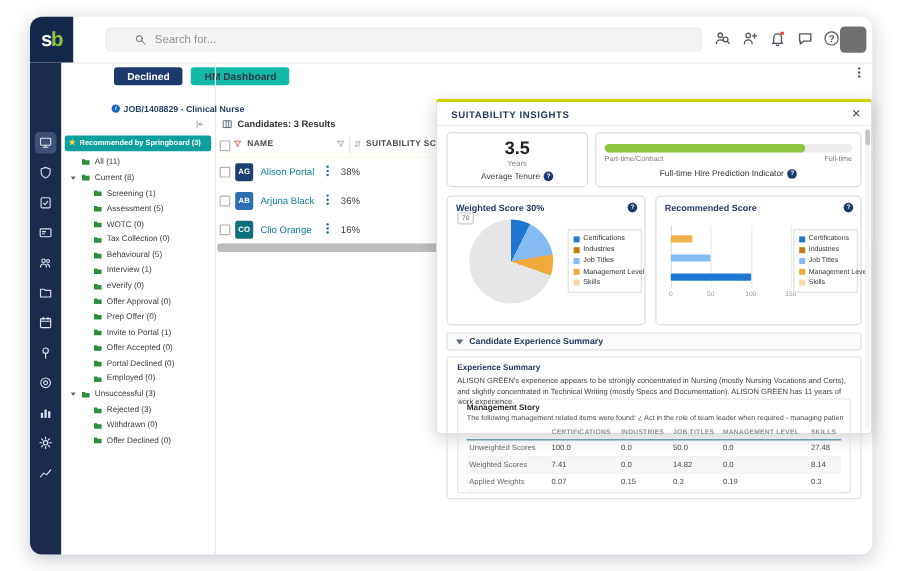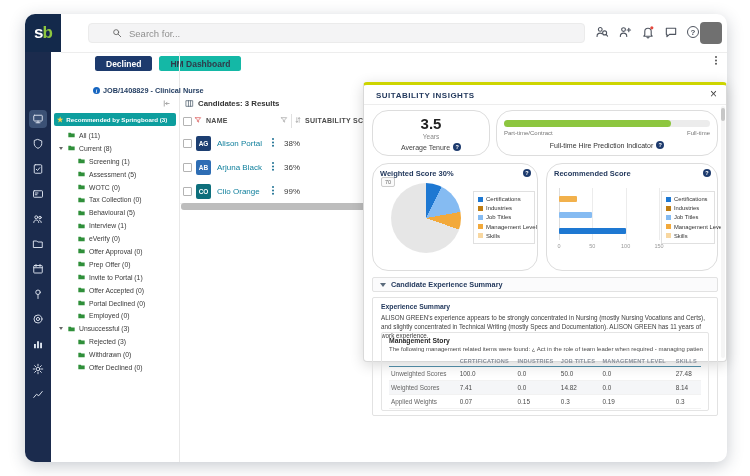--- a/index.html
+++ b/index.html
@@ -78,21 +78,21 @@
   .scrollbar-h .thumb{position:absolute;left:0;top:0;height:7px;width:68%;background:#bdbdbd;border-radius:3px;}
   
   .panel{position:absolute;left:338px;top:68px;width:364px;height:280px;background:#fff;border:1px solid #d9d9d9;
          border-top:3px solid #cdd500;border-radius:4px;box-shadow:0 3px 14px rgba(0,0,0,.16);z-index:5;box-sizing:border-box;}
   .panel-title{position:absolute;left:12px;top:6px;font-size:8px;font-weight:bold;color:#23395d;letter-spacing:.5px;}
   .panel-close{position:absolute;right:9px;top:2px;font-size:12px;color:#444;}
   .panel-close::after{content:"×"}
   .panel-divider{position:absolute;left:0;top:19px;right:0;border-top:1px solid #ededed;}
   .vscroll{position:absolute;right:1px;top:21px;bottom:3px;width:4px;background:#f5f5f5;border-radius:2px;}
   .vscroll .thumb{position:absolute;left:0;top:2px;width:4px;height:13px;background:#c7c7c7;border-radius:2px;}
-  .card{position:absolute;border:1px solid #ddd;border-radius:16px;background:#fff;box-sizing:border-box;}
+  .card{position:absolute;border:1px solid #ddd;border-radius:4px;background:#fff;box-sizing:border-box;}
   #tenure-card{left:8px;top:25px;width:118px;height:46px;text-align:center;}
   .tenure-val{font-size:15px;font-weight:bold;color:#222;margin-top:4px;}
   .tenure-unit{font-size:6.5px;color:#888;margin-top:1px;}
   .tenure-label{display:flex;align-items:center;justify-content:center;gap:3px;font-size:7px;color:#444;margin-top:3px;}
   .qmark{width:8px;height:8px;background:#1d3a6d;border-radius:50%;color:#fff;font-size:5.5px;font-weight:bold;
          display:inline-flex;align-items:center;justify-content:center;flex:none;}
   .qmark::after{content:"?"}
   #pred-card{left:132px;top:25px;width:222px;height:46px;}
   .pred-bar{position:absolute;left:7px;top:9px;right:7px;height:7px;background:#ececec;border-radius:4px;}
   .pred-fill{height:7px;border-radius:4px;background:#8dc63f;}
@@ -494,21 +494,21 @@
             <span class="av" style="background: rgb(46, 109, 180);">AB</span>
             <span class="rname">Arjuna Black</span>
             <span class="vdots rowdots"></span>
             <span class="rscore">36%</span>
           </div>
           <div class="row" style="top: 127px;">
             <span class="cb"></span>
             <span class="av" style="background: rgb(14, 111, 124);">CO</span>
             <span class="rname">Clio Orange</span>
             <span class="vdots rowdots"></span>
-            <span class="rscore">99%</span>
+            <span class="rscore">16%</span>
           </div>
         </div>
       <div class="scrollbar-h">
           <span class="thumb"></span>
         </div>
     </div>
 
     <div class="panel">
       <div class="panel-title">SUITABILITY INSIGHTS</div>
       <span class="panel-close"></span>

